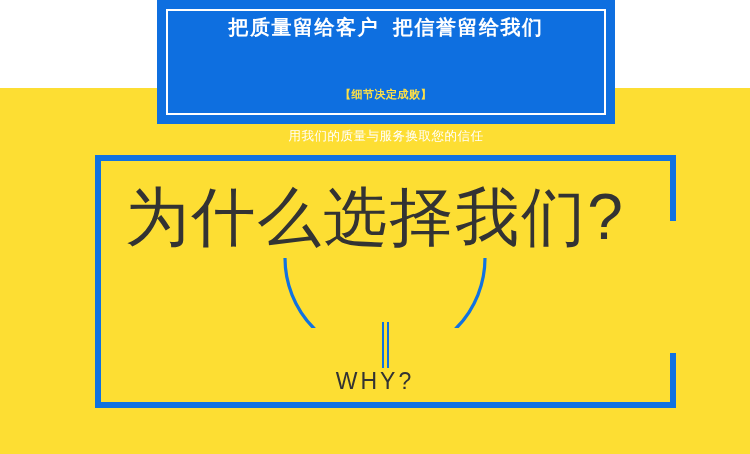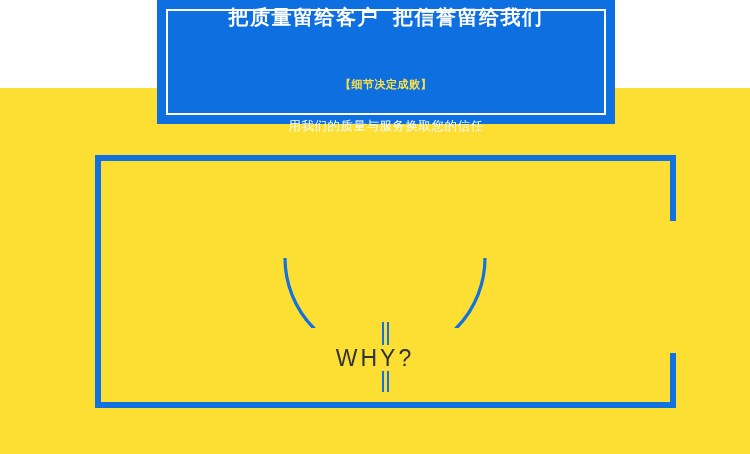--- a/index.html
+++ b/index.html
@@ -56,21 +56,21 @@
     position: absolute;
     left: 0;
     top: 0;
     width: 100%;
     height: 100%;
     display: flex;
     flex-direction: column;
     align-items: center;
     justify-content: flex-start;
     box-sizing: border-box;
-    padding-top: 4px;
+    padding-top: 14px;
     gap: 16px;
   }
   .header-title {
     color: #ffffff;
     font-size: 20px;
     font-weight: bold;
     letter-spacing: 1.5px;
     line-height: 1.3;
     white-space: pre;
   }
@@ -187,21 +187,21 @@
     background: #1072E0;
     display: block;
   }
   .stem i.l { left: 0; }
   .stem i.r { left: 5px; }
 
   
   .why {
     position: absolute;
     left: 0;
-    top: 345px;
+    top: 368px;
     width: 750px;
     text-align: center;
     color: #333333;
     font-size: 23px;
     font-weight: 400;
     letter-spacing: 3px;
     line-height: 1.2;
   }
   .why span {
     background: #FDDE33;
@@ -226,20 +226,21 @@
   </div>
 
   <div class="bracket">
     <span class="br-top"></span>
     <span class="br-left"></span>
     <span class="br-bottom"></span>
     <span class="br-right-top"></span>
     <span class="br-right-bottom"></span>
   </div>
 
+  <div class="headline">为什么选择我们?</div>
 
   <div class="arc-wrap">
     <svg width="204" height="70" viewBox="0 0 204 70">
       <path d="M 2 0 A 100 100 0 0 0 202 0" fill="none" stroke="#1072E0" stroke-width="3.2" stroke-linecap="butt"></path>
     </svg>
   </div>
 
   <div class="stem">
     <i class="l"></i>
     <i class="r"></i>

